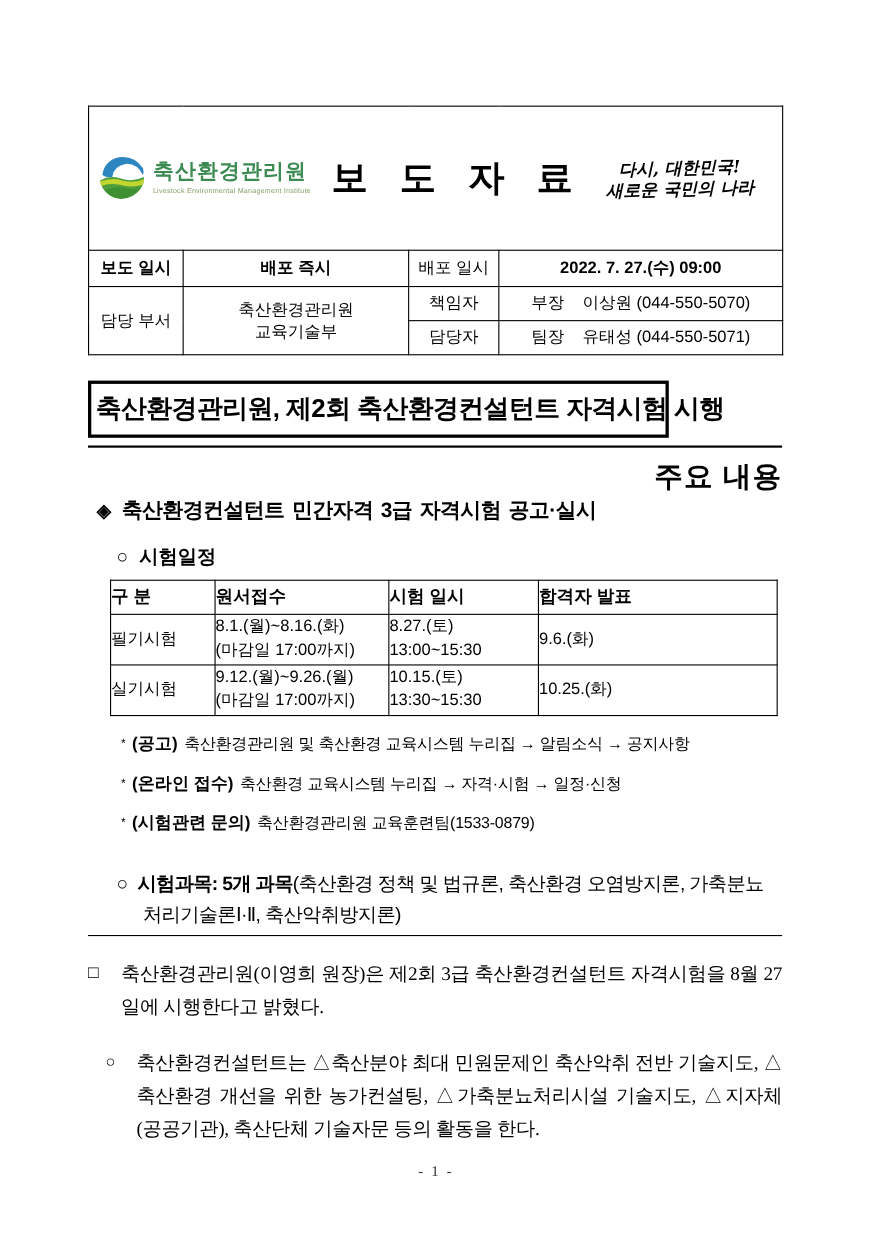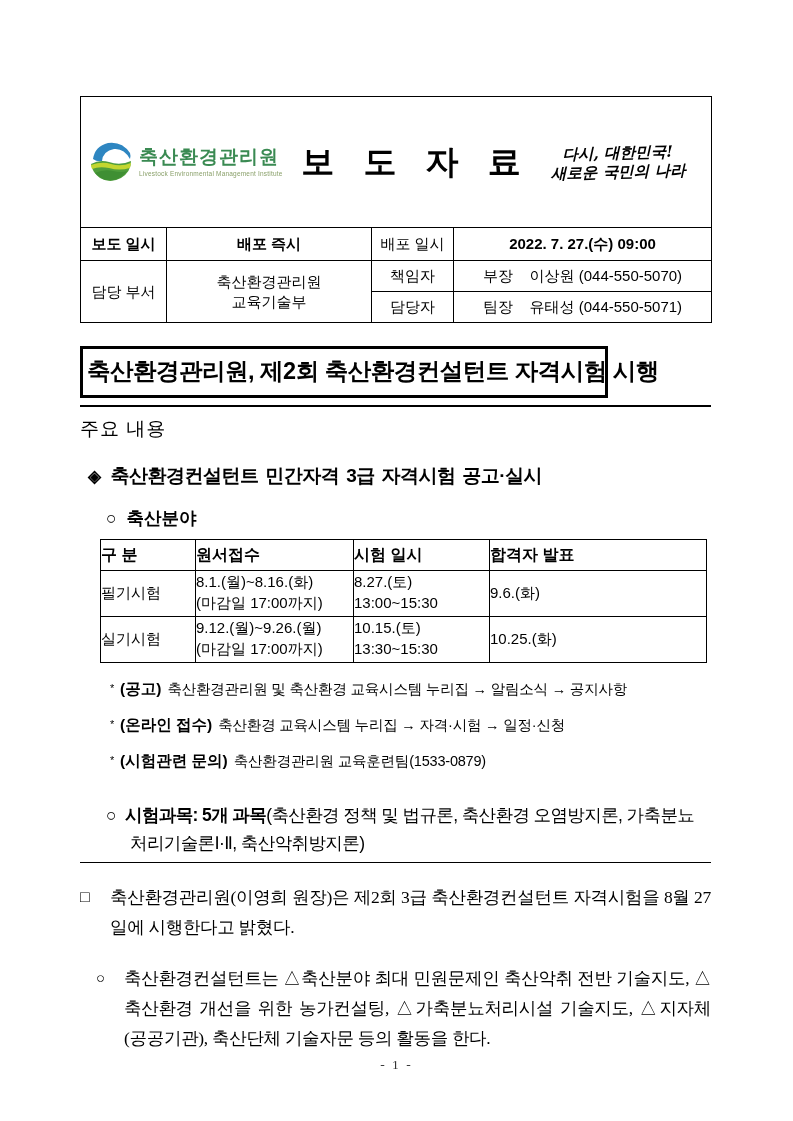--- a/index.html
+++ b/index.html
@@ -68,28 +68,27 @@
     text-align: center;
   }
   .title-main { font-size: 23.5px; font-weight: bold; letter-spacing: -0.5px; line-height: 1.3; white-space: nowrap; }
   .title-sub  { font-size: 18.5px; font-weight: bold; letter-spacing: -0.5px; line-height: 1.35; white-space: nowrap; }
 
   .hr-thick { border: none; border-top: 2.5px solid #000; width: 631px; margin-top: 7px; }
   .hr-thin  { border: none; border-top: 1.5px solid #000; width: 631px; margin-top: 4px; }
 
   .summary-head {
     margin-top: 9px;
-    text-align: left;
-    font-size: 19px; font-weight: normal;
+    text-align: right;
+    font-size: 26px; font-weight: bold;
     letter-spacing: 1px;
   }
 
   
   .h-diamond {
-    margin-top: 21px;
     font-size: 19px; font-weight: bold;
     letter-spacing: -0.5px;
     padding-left: 8px;
     word-spacing: 2px;
   }
   .h-diamond .mk { margin-right: 10px; font-size: 17px; }
   .h-circle {
     margin-top: 17px;
     font-size: 17.5px; font-weight: bold;
     padding-left: 26px;
@@ -218,21 +217,21 @@
 
   <hr class="hr-thick">
 
   <div class="summary-head">주요 내용</div>
 
   <div class="h-diamond">
     <span class="mk">◈</span><span>축산환경컨설턴트 민간자격 3급 자격시험 공고·실시</span>
   </div>
 
   <div class="h-circle">
-    <span class="mk">○</span><span>축산분야</span>
+    <span class="mk">○</span><span>시험일정</span>
   </div>
 
   <table class="schedule">
     <colgroup>
         <col style="width:95px">
         <col style="width:158px">
         <col style="width:136px">
         <col style="width:217px">
       </colgroup>
     <tbody>

